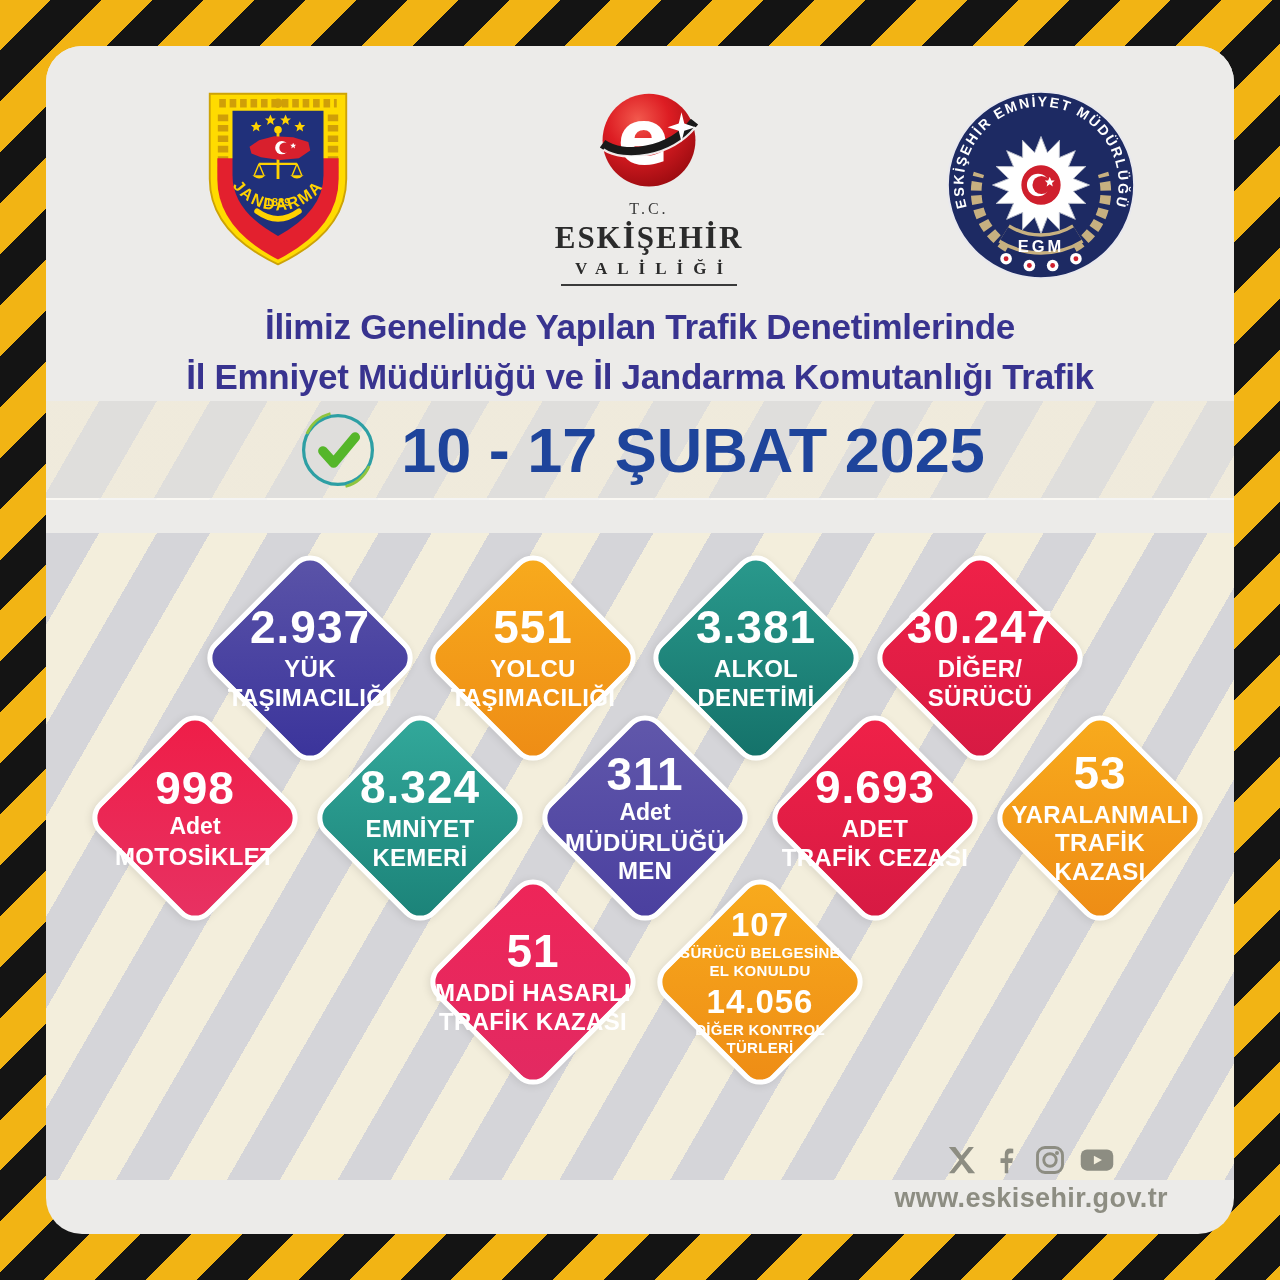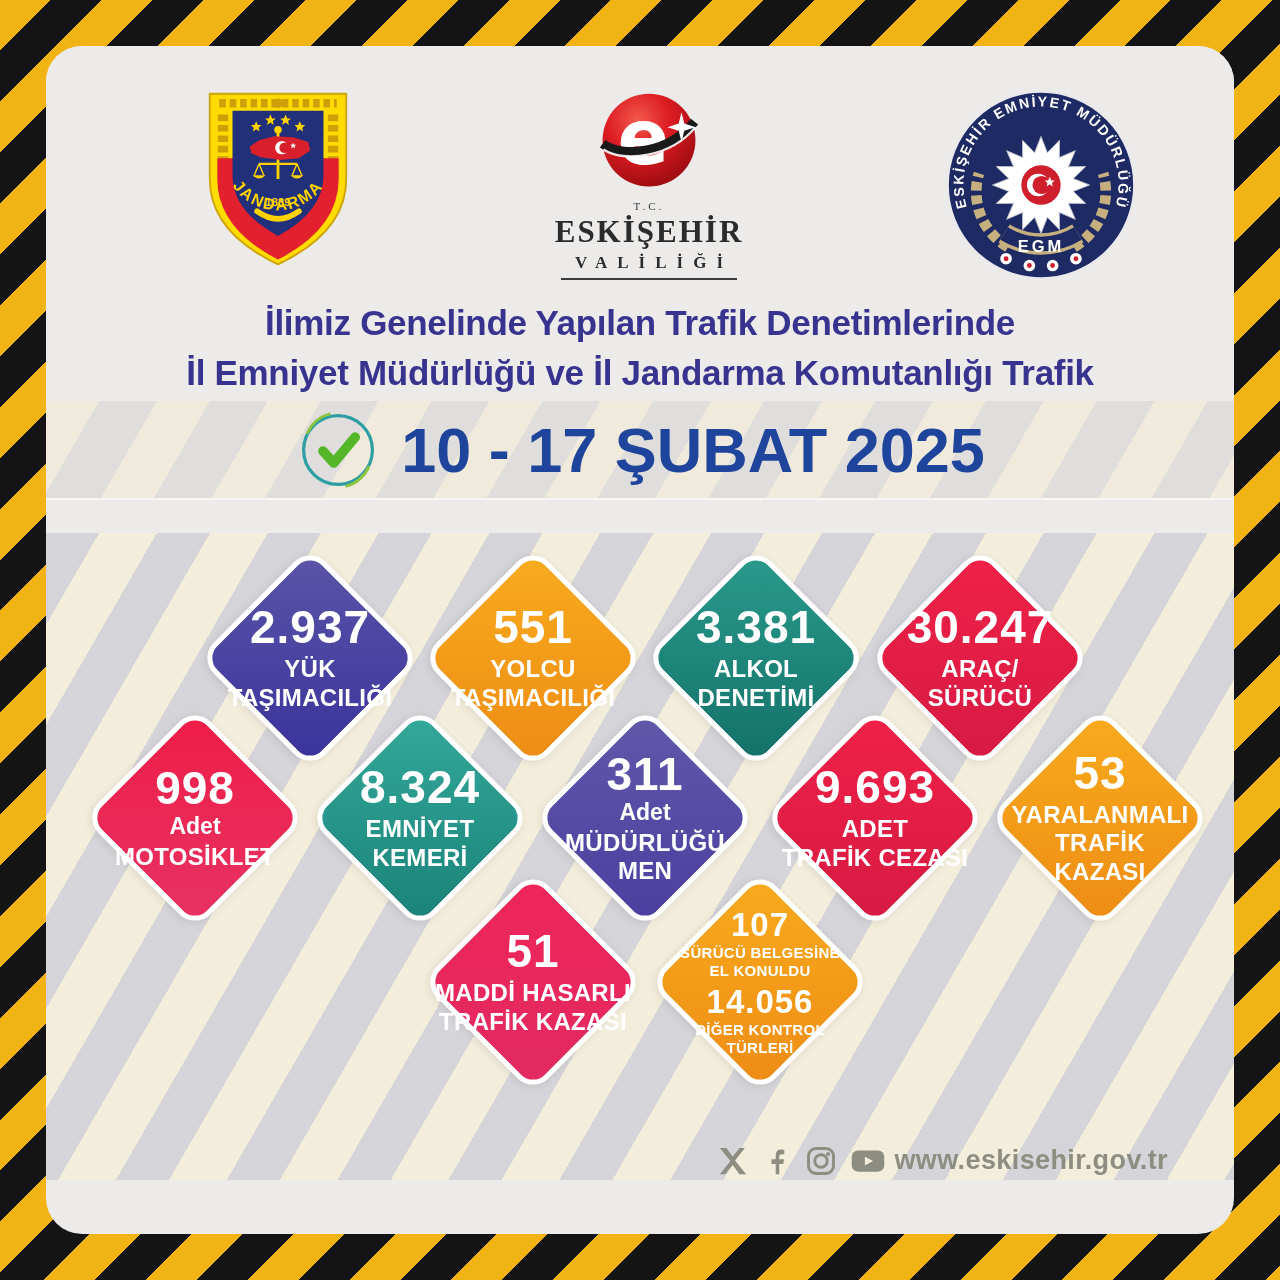--- a/index.html
+++ b/index.html
@@ -4,21 +4,21 @@
 <style>
   html,body{margin:0;padding:0;}
   body{width:1280px;height:1280px;position:relative;overflow:hidden;
        font-family:"Liberation Sans","DejaVu Sans",sans-serif;
        background:repeating-linear-gradient(135deg,#f2b414 0 36px,#141414 36px 72px);}
   .card{position:absolute;inset:46px;border-radius:36px;overflow:hidden;background:#ecebe9;}
   
   .top-section{position:relative;height:355px;background:#ecebe9;}
   .logos{display:flex;justify-content:space-between;align-items:flex-start;padding:42px 96px 0 156px;}
   .valilik{display:flex;flex-direction:column;align-items:center;margin-top:2px;}
-  .valilik .tc{font-family:"Liberation Serif",serif;font-size:11px;color:#3a3a3a;letter-spacing:3px;margin-top:6px;}
+  .valilik .tc{font-family:"Liberation Serif",serif;font-size:16px;color:#3a3a3a;letter-spacing:3px;margin-top:6px;}
   .valilik .name{font-family:"Liberation Serif",serif;font-size:31px;color:#2b2b2b;letter-spacing:2px;font-weight:600;margin-top:2px;}
   .valilik .sub{font-family:"Liberation Serif",serif;font-size:17px;color:#2b2b2b;letter-spacing:10px;margin-top:4px;
                 padding:0 4px 7px 14px;border-bottom:2px solid #3a3a3a;}
   .title{margin-top:16px;text-align:center;font-size:35px;font-weight:700;color:#38338f;line-height:1.42;letter-spacing:-.3px;}
   
   .date-band{position:relative;height:97px;background-color:#dfdedc;
      background-image:repeating-linear-gradient(120deg,rgba(243,238,220,.8) 0 46px,rgba(243,238,220,0) 46px 96px);
      display:flex;align-items:center;justify-content:center;gap:20px;border-bottom:2px solid rgba(255,255,255,.65);}
   .date-text{font-size:63px;font-weight:700;color:#1e449b;letter-spacing:0;}
   
@@ -36,21 +36,21 @@
   .g-redpink .sq{background:linear-gradient(135deg,#ef1d47,#e73263);}
   .g-pink    .sq{background:linear-gradient(135deg,#ee2558,#e22a62);}
   .diamond .txt{position:absolute;inset:0;display:flex;flex-direction:column;align-items:center;justify-content:center;
                 text-align:center;color:#fff;}
   .val{font-size:46px;font-weight:700;letter-spacing:1px;line-height:1;}
   .sub{font-size:23px;font-weight:700;margin-top:4px;line-height:1;}
   .lbl{font-size:24px;font-weight:700;letter-spacing:.3px;line-height:1.18;margin-top:5px;white-space:pre-line;}
   .diamond.small .val{font-size:33px;}
   .diamond.small .lbl{font-size:15px;margin-top:3px;line-height:1.2;}
   
-  .footer{position:absolute;right:66px;top:612px;display:flex;align-items:center;gap:8px;}
+  .footer{position:absolute;right:66px;top:612px;display:flex;flex-direction:column;align-items:center;gap:8px;}
   .social{display:flex;align-items:center;gap:14px;}
   .website{font-size:27px;font-weight:700;color:#8d8d82;letter-spacing:.4px;}
 </style>
 </head>
 <body>
 
 <div class="card">
 
   <div class="top-section">
     <div class="logos">
@@ -183,21 +183,21 @@
           <div class="val">3.381</div>
         <div class="lbl">ALKOL
 DENETİMİ</div>
         </div>
     </div>
 
     <div class="diamond g-red" style="left:822px;top:13px">
       <div class="sq"></div>
       <div class="txt">
           <div class="val">30.247</div>
-        <div class="lbl">ARAÇ/
+        <div class="lbl">DİĞER/
 SÜRÜCÜ</div>
         </div>
     </div>
 
     <div class="diamond g-redpink" style="left:37px;top:173px">
       <div class="sq"></div>
       <div class="txt">
           <div class="val">998</div>
         <div class="sub">Adet</div>
         <div class="lbl">MOTOSİKLET</div>

